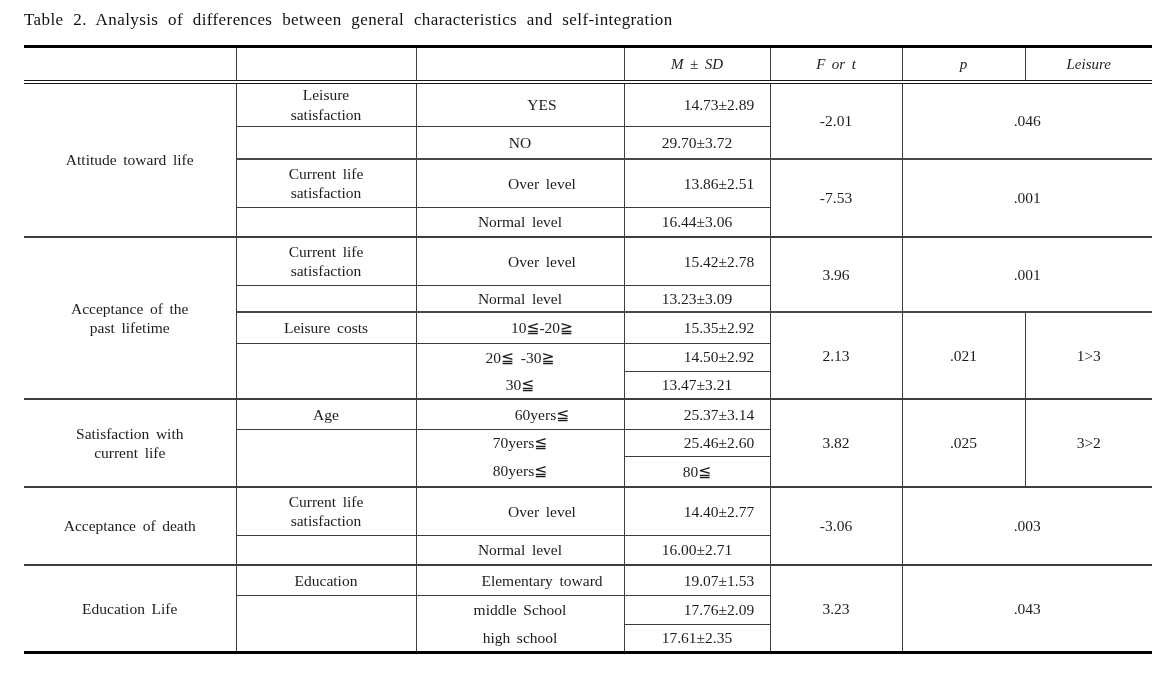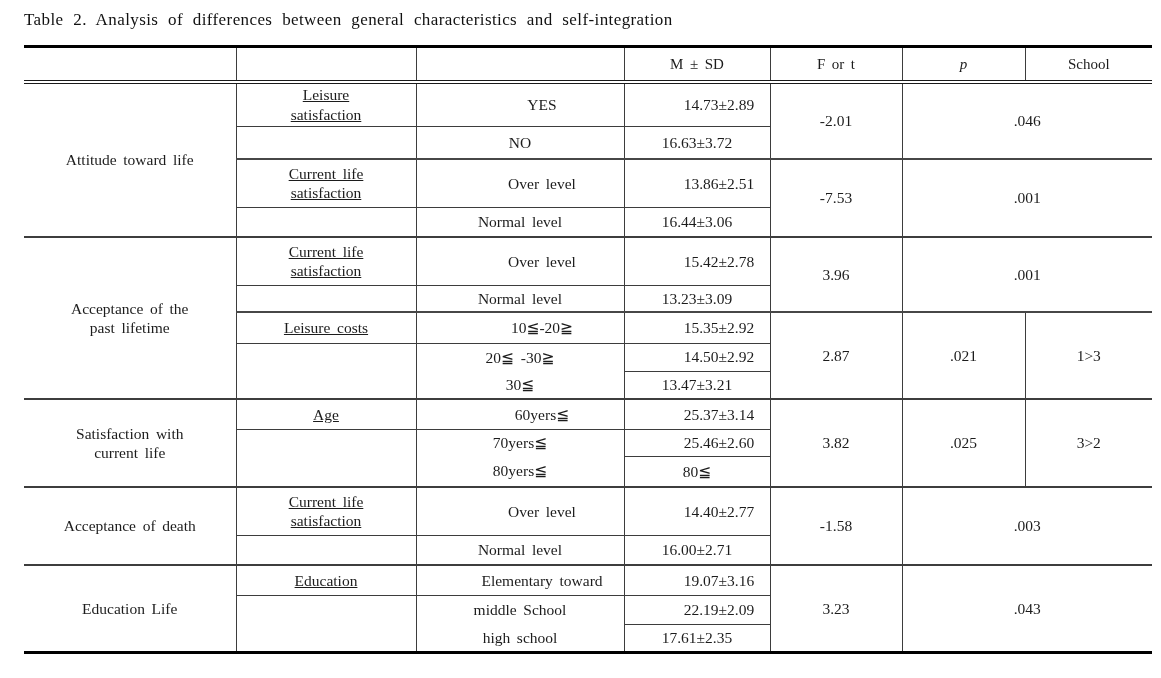--- a/index.html
+++ b/index.html
@@ -19,30 +19,30 @@
   }
   td,th{
     text-align:center;vertical-align:middle;padding:1px 4px;
     font-weight:normal;line-height:1.25;overflow:hidden;
   }
   col.c1{width:212px}col.c2{width:180px}col.c3{width:208px}
   col.c4{width:146px}col.c5{width:132px}col.c6{width:123px}col.c7{width:127px}
   thead th{
     border-top:3.5px solid #000;
     border-bottom:4.5px double #1a1a1a;
-    height:30px;font-size:15px;
+    height:30px;font-size:15px;font-style:italic;
   }
   .ital{font-style:italic;}
   .bl{border-left:1.5px solid #3d3d3d;}
   .bb{border-bottom:1.5px solid #3d3d3d;padding-left:48px;}
   .mid{border-bottom:2px solid #474747;}
   .sec{border-bottom:2px solid #3d3d3d;}
   .bot{border-bottom:3.5px solid #000;}
   td.cat{padding:9px 36px;}
-  td.grp{padding:1px 28px;text-decoration:underline;}
+  td.grp{padding:1px 28px;}
 </style>
 </head>
 <body>
 
 <div class="page">
 
   <div class="title">Table 2. Analysis of differences between general characteristics and self-integration</div>
 
   <table class="paper">
     <colgroup>
@@ -56,38 +56,38 @@
     </colgroup>
 
     <thead>
       <tr>
         <th></th>
         <th class="bl"></th>
         <th class="bl"></th>
         <th class="bl">M ± SD</th>
         <th class="bl">F or t</th>
         <th class="bl ital">p</th>
-        <th class="bl">School</th>
+        <th class="bl">Leisure</th>
       </tr>
     </thead>
 
     <tbody>
 
       <tr style="height:44px">
         <td class="cat sec" rowspan="4">Attitude toward life</td>
         <td class="grp bl bb">Leisure satisfaction</td>
         <td class="bl bb">YES</td>
         <td class="bl bb">14.73±2.89</td>
         <td class="bl mid" rowspan="2">-2.01</td>
         <td class="bl mid" colspan="2" rowspan="2">.046</td>
       </tr>
       <tr style="height:33px">
         <td class="grp bl mid"></td>
         <td class="bl mid">NO</td>
-        <td class="bl mid">16.63±3.72</td>
+        <td class="bl mid">29.70±3.72</td>
       </tr>
       <tr style="height:48px">
         <td class="grp bl bb">Current life satisfaction</td>
         <td class="bl bb">Over level</td>
         <td class="bl bb">13.86±2.51</td>
         <td class="bl sec" rowspan="2">-7.53</td>
         <td class="bl sec" colspan="2" rowspan="2">.001</td>
       </tr>
       <tr style="height:30px">
         <td class="grp bl sec"></td>
@@ -105,21 +105,21 @@
       </tr>
       <tr style="height:27px">
         <td class="grp bl mid"></td>
         <td class="bl mid">Normal level</td>
         <td class="bl mid">13.23±3.09</td>
       </tr>
       <tr style="height:31px">
         <td class="grp bl bb">Leisure costs</td>
         <td class="bl bb">10≦-20≧</td>
         <td class="bl bb">15.35±2.92</td>
-        <td class="bl sec" rowspan="3">2.87</td>
+        <td class="bl sec" rowspan="3">2.13</td>
         <td class="bl sec" rowspan="3">.021</td>
         <td class="bl sec" rowspan="3">1&gt;3</td>
       </tr>
       <tr style="height:28px">
         <td class="grp bl sec" rowspan="2"></td>
         <td class="bl">20≦ -30≧</td>
         <td class="bl bb">14.50±2.92</td>
       </tr>
       <tr style="height:28px">
         <td class="bl sec">30≦</td>
@@ -143,41 +143,41 @@
       <tr style="height:31px">
         <td class="bl sec">80yers≦</td>
         <td class="bl sec">80≦</td>
       </tr>
 
       <tr style="height:48px">
         <td class="cat sec" rowspan="2">Acceptance of death</td>
         <td class="grp bl bb">Current life satisfaction</td>
         <td class="bl bb">Over level</td>
         <td class="bl bb">14.40±2.77</td>
-        <td class="bl sec" rowspan="2">-1.58</td>
+        <td class="bl sec" rowspan="2">-3.06</td>
         <td class="bl sec" colspan="2" rowspan="2">.003</td>
       </tr>
       <tr style="height:30px">
         <td class="grp bl sec"></td>
         <td class="bl sec">Normal level</td>
         <td class="bl sec">16.00±2.71</td>
       </tr>
 
       <tr style="height:30px">
         <td class="cat bot" rowspan="3">Education Life</td>
         <td class="grp bl bb">Education</td>
         <td class="bl bb">Elementary toward</td>
-        <td class="bl bb">19.07±3.16</td>
+        <td class="bl bb">19.07±1.53</td>
         <td class="bl bot" rowspan="3">3.23</td>
         <td class="bl bot" colspan="2" rowspan="3">.043</td>
       </tr>
       <tr style="height:29px">
         <td class="grp bl bot" rowspan="2"></td>
         <td class="bl">middle School</td>
-        <td class="bl bb">22.19±2.09</td>
+        <td class="bl bb">17.76±2.09</td>
       </tr>
       <tr style="height:28px">
         <td class="bl bot">high school</td>
         <td class="bl bot">17.61±2.35</td>
       </tr>
     </tbody>
   </table>
 </div>
 
 </body></html>

